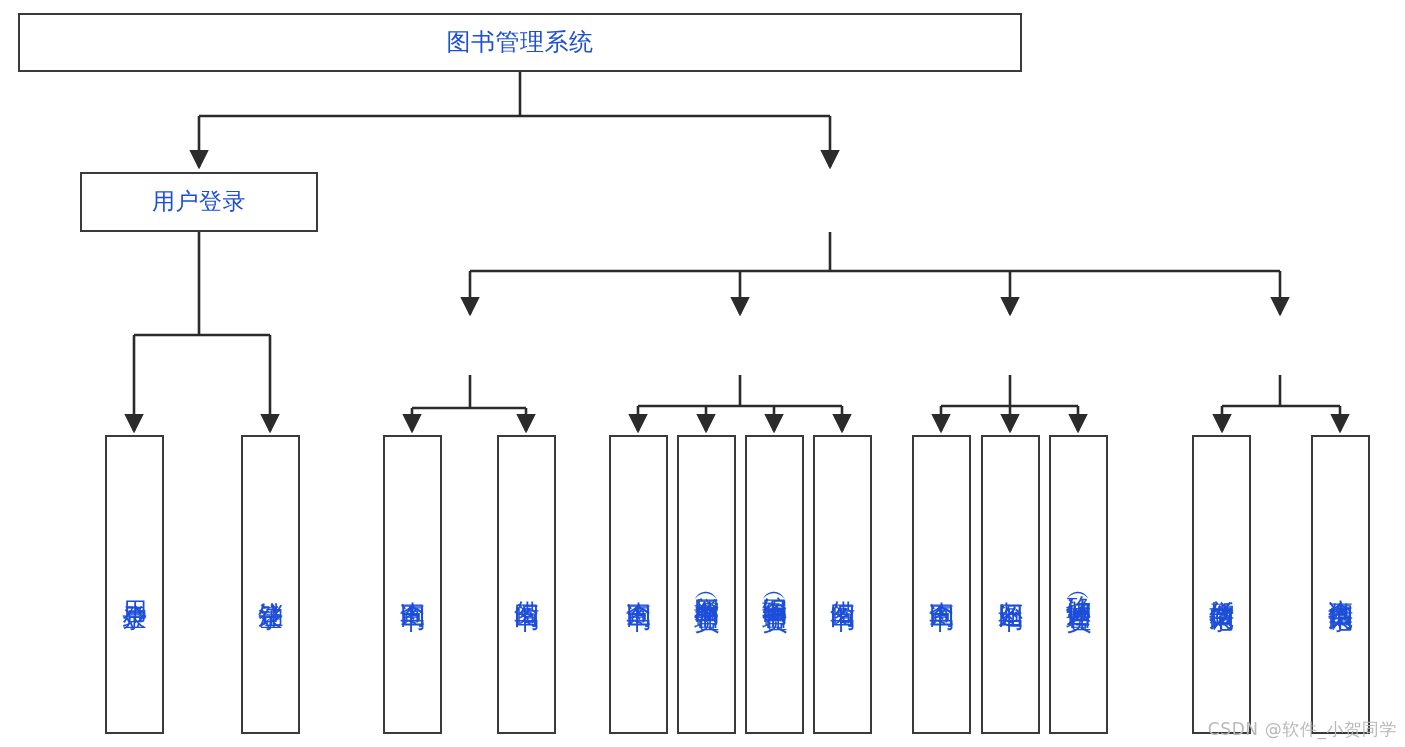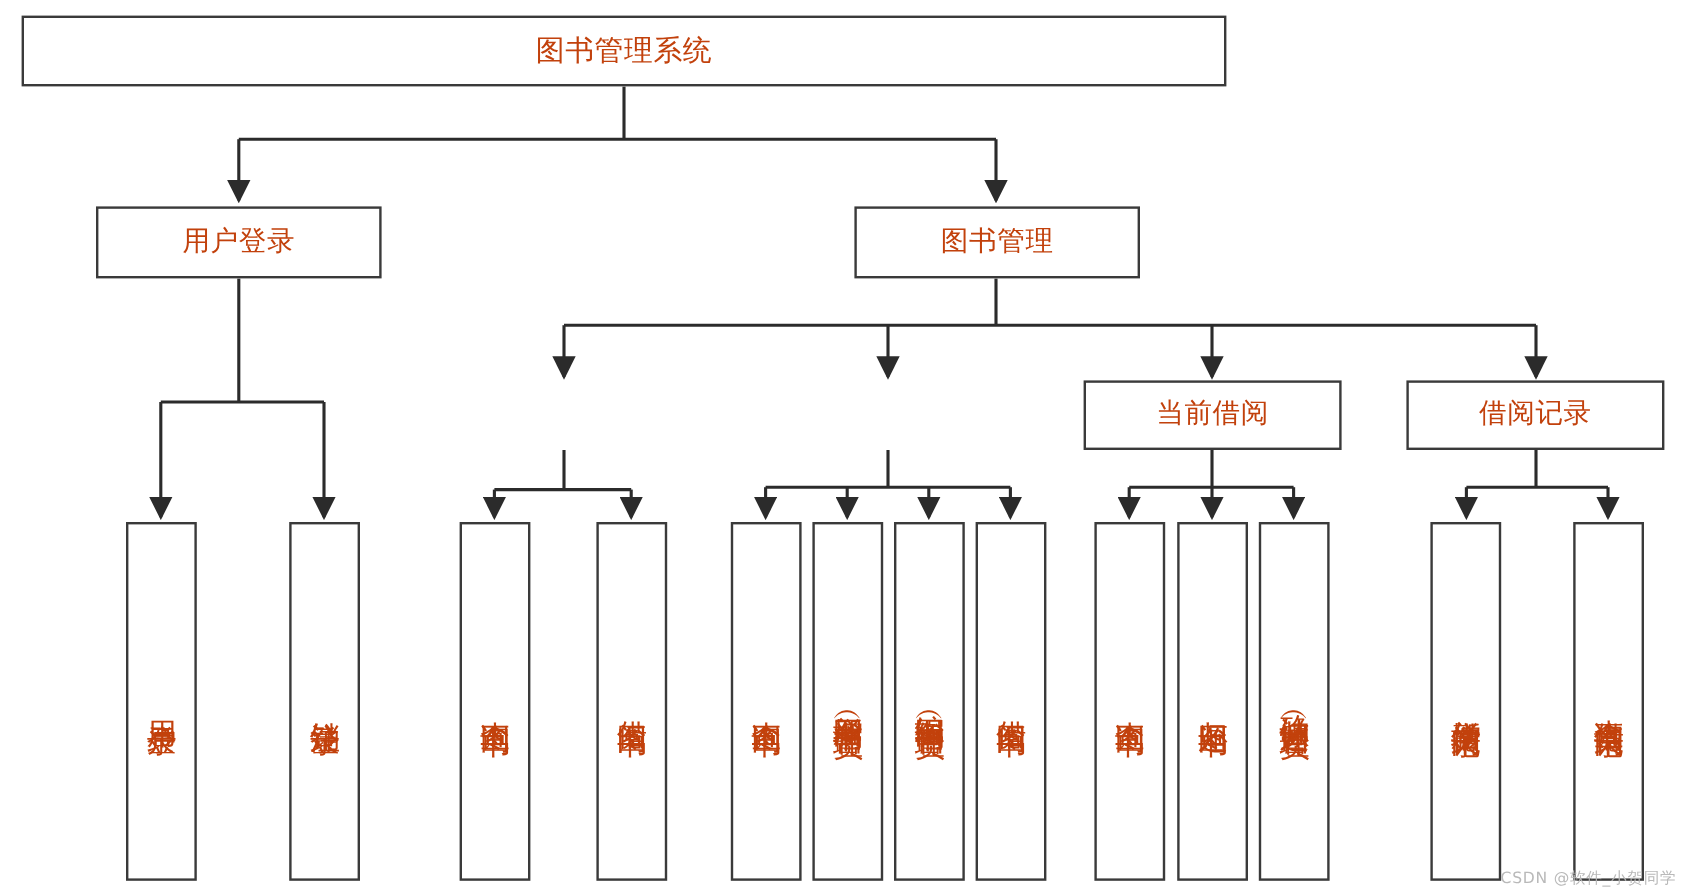--- a/index.html
+++ b/index.html
@@ -25,21 +25,21 @@
     pointer-events: none;
   }
   .node {
     position: absolute;
     box-sizing: border-box;
     background: #ffffff;
     border: 2.5px solid #3a3a3a;
     display: flex;
     align-items: center;
     justify-content: center;
-    color: #c2410c;
+    color: #1d4ed8;
     z-index: 2;
   }
   .node .label {
     display: block;
     text-align: center;
     line-height: 1.18;
     letter-spacing: 0.5px;
   }
   .node.horiz .label {
     font-size: 23px;
@@ -54,21 +54,21 @@
     text-orientation: upright;
     font-size: 25px;
     letter-spacing: 2px;
     white-space: nowrap;
   }
   .node.root .label { font-size: 24px; }
   #watermark {
     position: absolute;
     right: 8px;
     bottom: 6px;
-    font-size: 13px;
+    font-size: 17px;
     color: #b9b9b9;
     letter-spacing: 0.6px;
     z-index: 3;
     white-space: nowrap;
     font-family: "DejaVu Sans", "Liberation Sans", sans-serif;
   }
 </style>
 </head>
 <body>
 
@@ -126,30 +126,21 @@
     </g>
   </svg>
 
   <div class="node horiz root" style="left:18px; top:13px; width:1004px; height:59px;">
     <span class="label">图书管理系统</span>
   </div>
 
   <div class="node horiz" style="left:80px; top:172px; width:238px; height:60px;">
     <span class="label">用户登录</span>
   </div>
-  <div class="node horiz" style="left:712px; top:172px; width:238px; height:60px;">
-    <span class="label">图书管理</span>
-  </div>
 
-  <div class="node horiz" style="left:903px; top:317px; width:215px; height:58px;">
-    <span class="label">当前借阅</span>
-  </div>
-  <div class="node horiz" style="left:1172px; top:317px; width:215px; height:58px;">
-    <span class="label">借阅记录</span>
-  </div>
 
   <div class="node vert" style="left:105px; top:435px; width:59px; height:299px;">
     <span class="label">用户登录</span>
   </div>
   <div class="node vert" style="left:241px; top:435px; width:59px; height:299px;">
     <span class="label">注销登录</span>
   </div>
 
   <div class="node vert" style="left:383px; top:435px; width:59px; height:299px;">
     <span class="label">查询图书</span>

